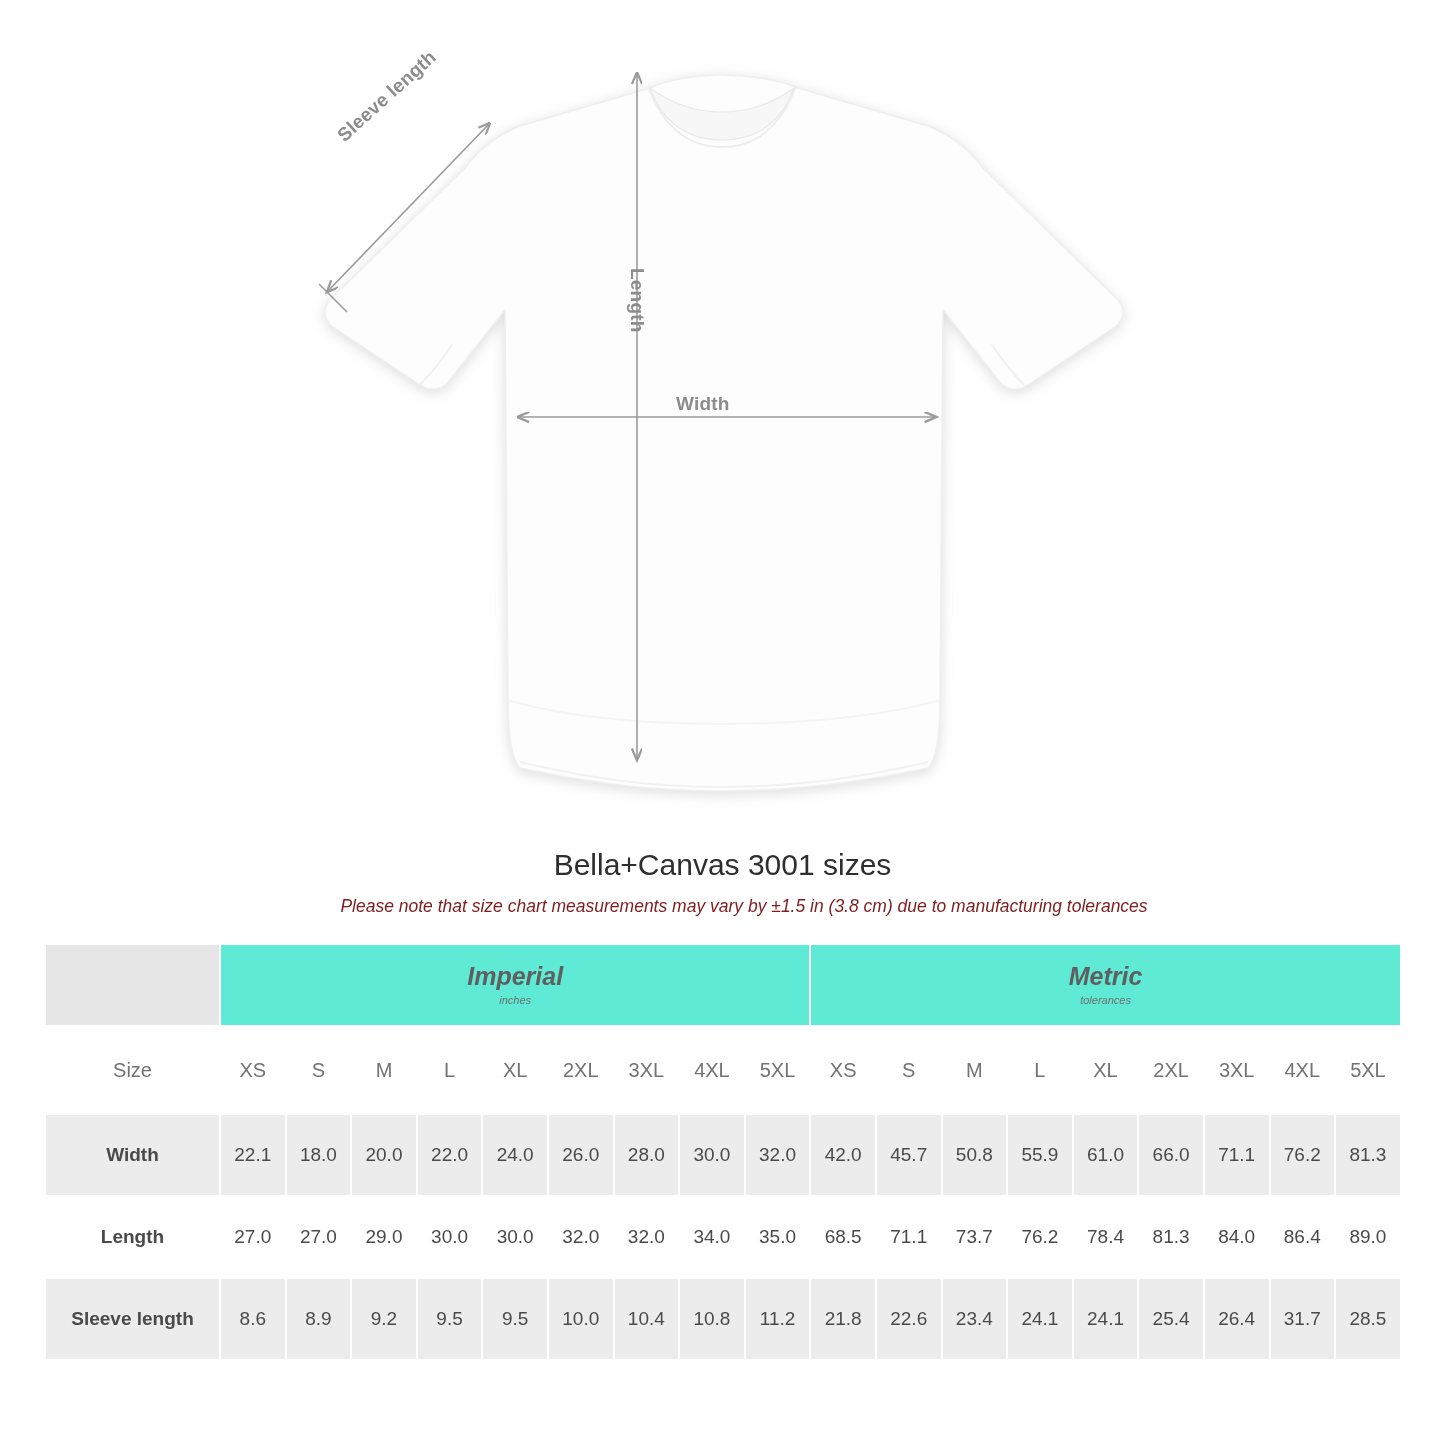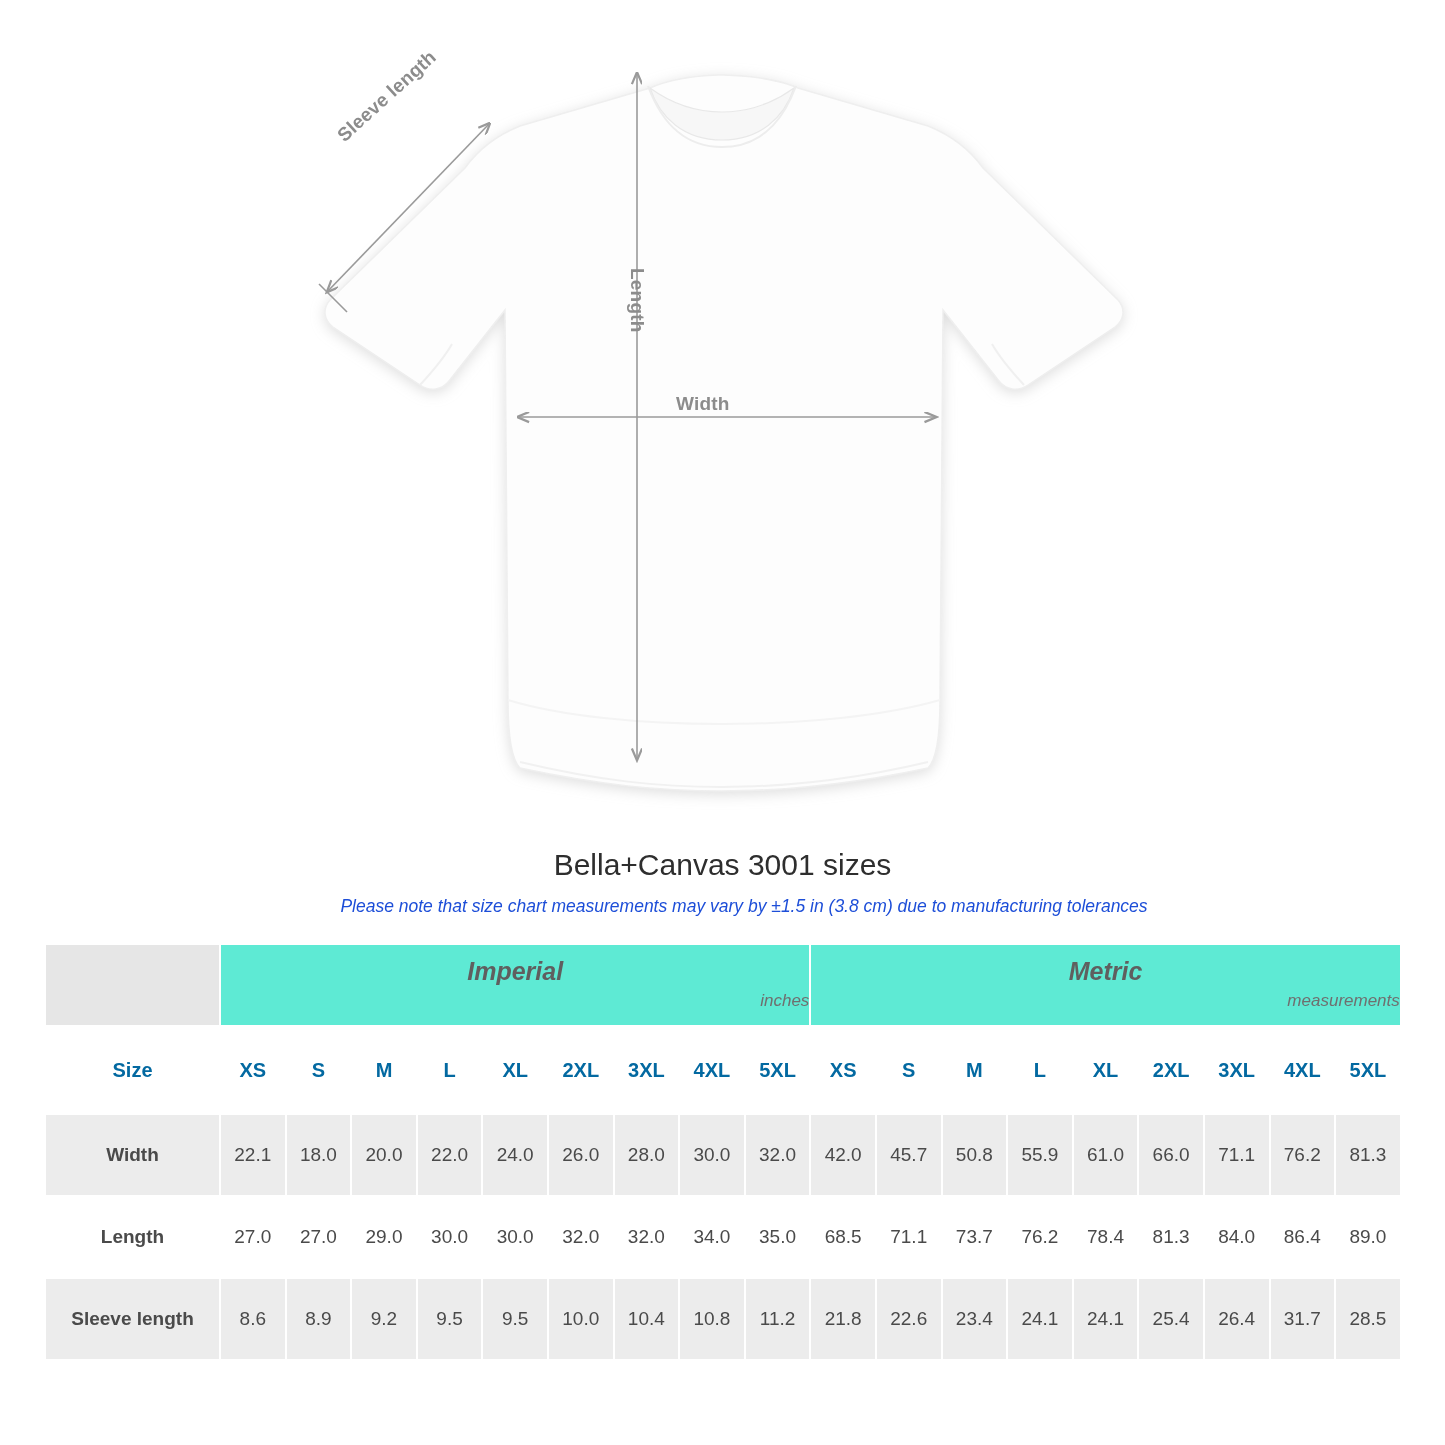--- a/index.html
+++ b/index.html
@@ -59,21 +59,21 @@
   }
   .chart-title {
     font-size: 30px;
     font-weight: normal;
     color: #2e2e2e;
     margin: 0 0 14px 0;
   }
   .chart-note {
     font-size: 17.5px;
     font-style: italic;
-    color: #1d4ed8;
+    color: #7f1d1d;
     margin: 7px;
     padding-left: 43px;
   }
 
   
   .table-wrap {
     margin: 26px 44px 0 44px;
   }
   table.size-table {
     border-collapse: collapse;
@@ -94,34 +94,33 @@
     height: 128px;
   }
   .unit-head .unit-name {
     font-size: 25px;
     font-style: italic;
     font-weight: bold;
     color: #5f5f5f;
     line-height: 1.25;
   }
   .unit-head .unit-sub {
-    font-size: 17px;
+    font-size: 11px;
     font-style: italic;
     color: #6f6f6f;
     line-height: 1.6;
-    text-align: right;
   }
   .corner-cell {
     background: #e6e6e6;
   }
   tr.head-row td {
     background: #ffffff;
-    font-weight: bold;
+    font-weight: normal;
     font-size: 20px;
-    color: #0369a1;
+    color: #737373;
     height: 86px;
   }
   tr.head-row td.rowlabel {
     background: #ffffff;
   }
   tr.band td {
     background: #ececec;
   }
   tr.plain td {
     background: #ffffff;
@@ -234,21 +233,21 @@
     </colgroup>
     <tbody id="table-body">
         <tr>
           <td class="corner-cell unit-head"></td>
           <td class="unit-head" colspan="9">
             <div class="unit-name">Imperial</div>
             <div class="unit-sub">inches</div>
           </td>
           <td class="unit-head" colspan="9">
             <div class="unit-name">Metric</div>
-            <div class="unit-sub">measurements</div>
+            <div class="unit-sub">tolerances</div>
           </td>
         </tr>
         <tr class="head-row">
           <td class="rowlabel">Size</td>
           <td>XS</td>
           <td>S</td>
           <td>M</td>
           <td>L</td>
           <td>XL</td>
           <td>2XL</td>

